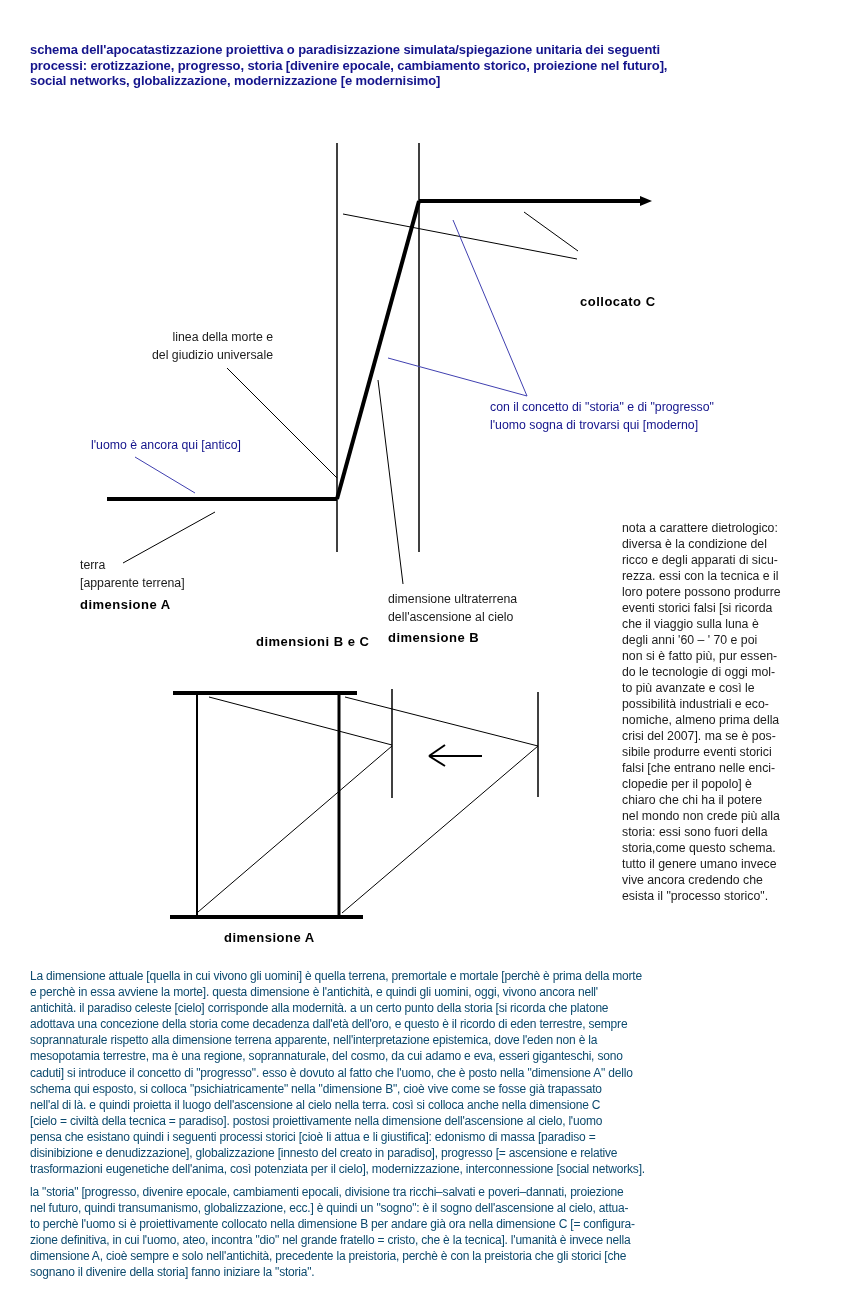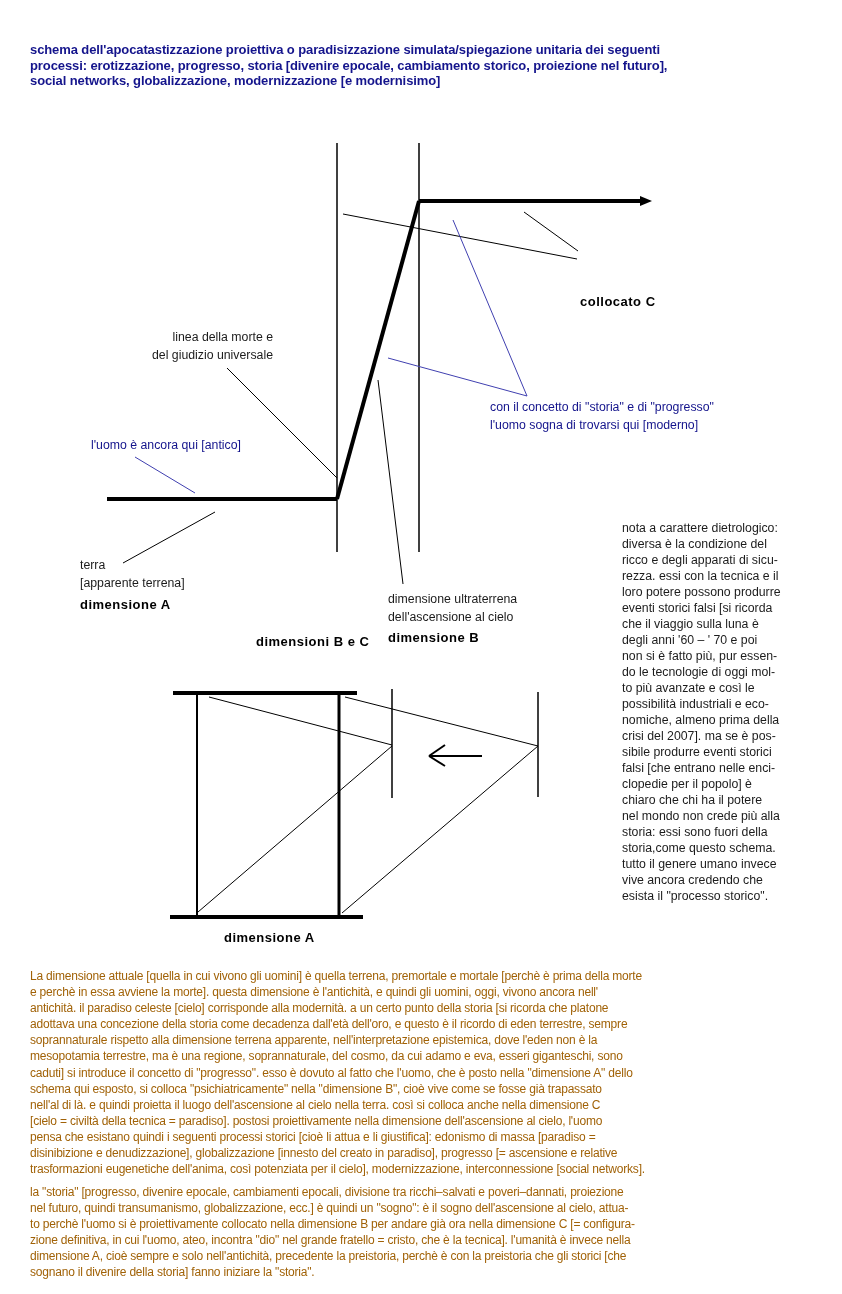--- a/index.html
+++ b/index.html
@@ -16,21 +16,21 @@
     color:#14148c;letter-spacing:-0.1px;
   }
   .lbl{font-size:12.3px;line-height:18px;color:#1c1c1c;}
   .lbl-blue{font-size:12.3px;line-height:18px;color:#14148c;}
   .lbl-bold{font-size:13px;font-weight:bold;color:#000;letter-spacing:0.5px;line-height:16px;}
   .nota{
     left:612px;top:520px;
     font-size:12.3px;line-height:16px;color:#1c1c1c;margin-left:10px;
   }
   .para{
-    left:30px;font-size:12px;line-height:16.1px;color:#a16207;letter-spacing:-0.2px;
+    left:30px;font-size:12px;line-height:16.1px;color:#0c4a6e;letter-spacing:-0.2px;
   }
 </style>
 </head>
 <body>
 
 <div id="canvas">
 
   <svg id="diagram-svg" width="842" height="1294" viewBox="0 0 842 1294">
 
     <g stroke="#000" fill="none">

